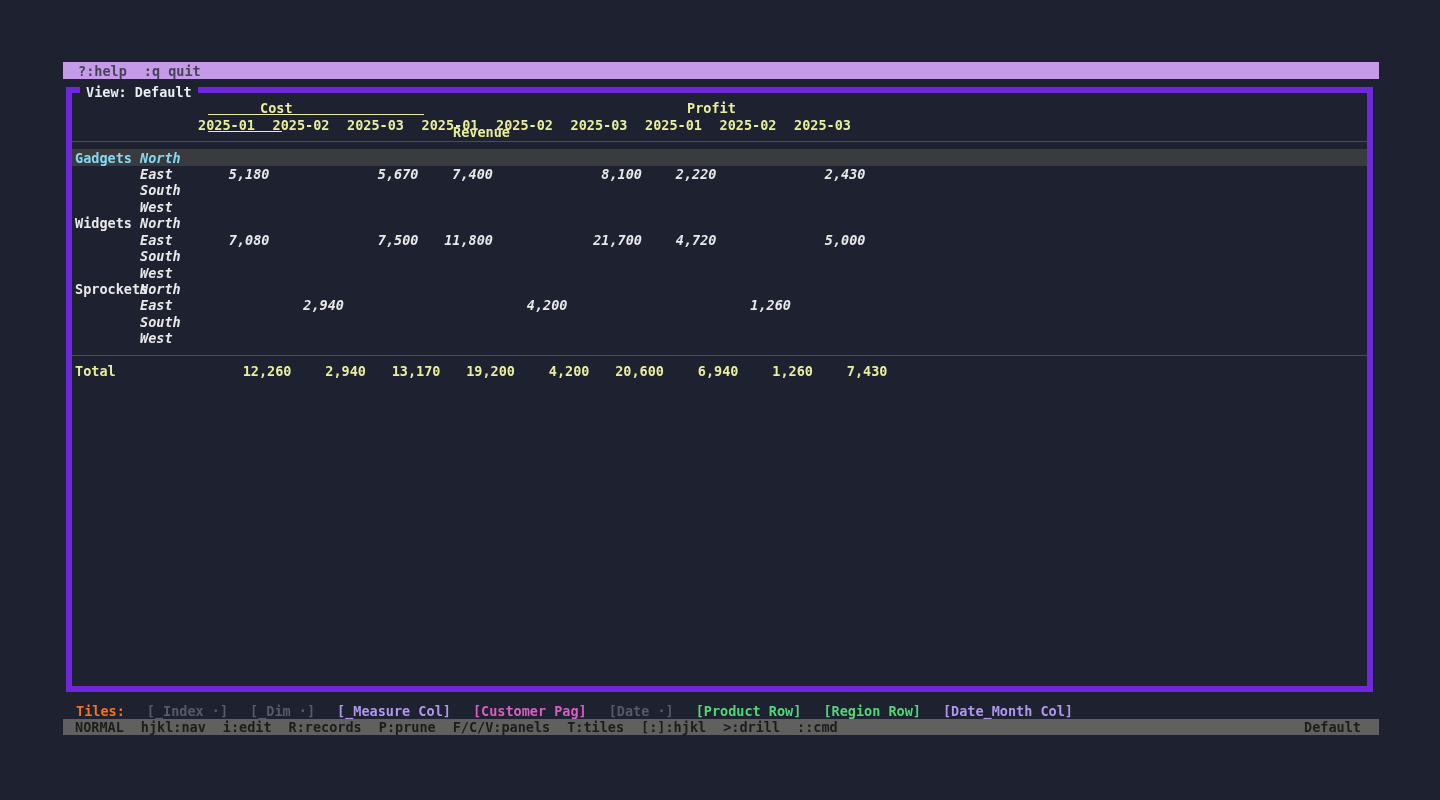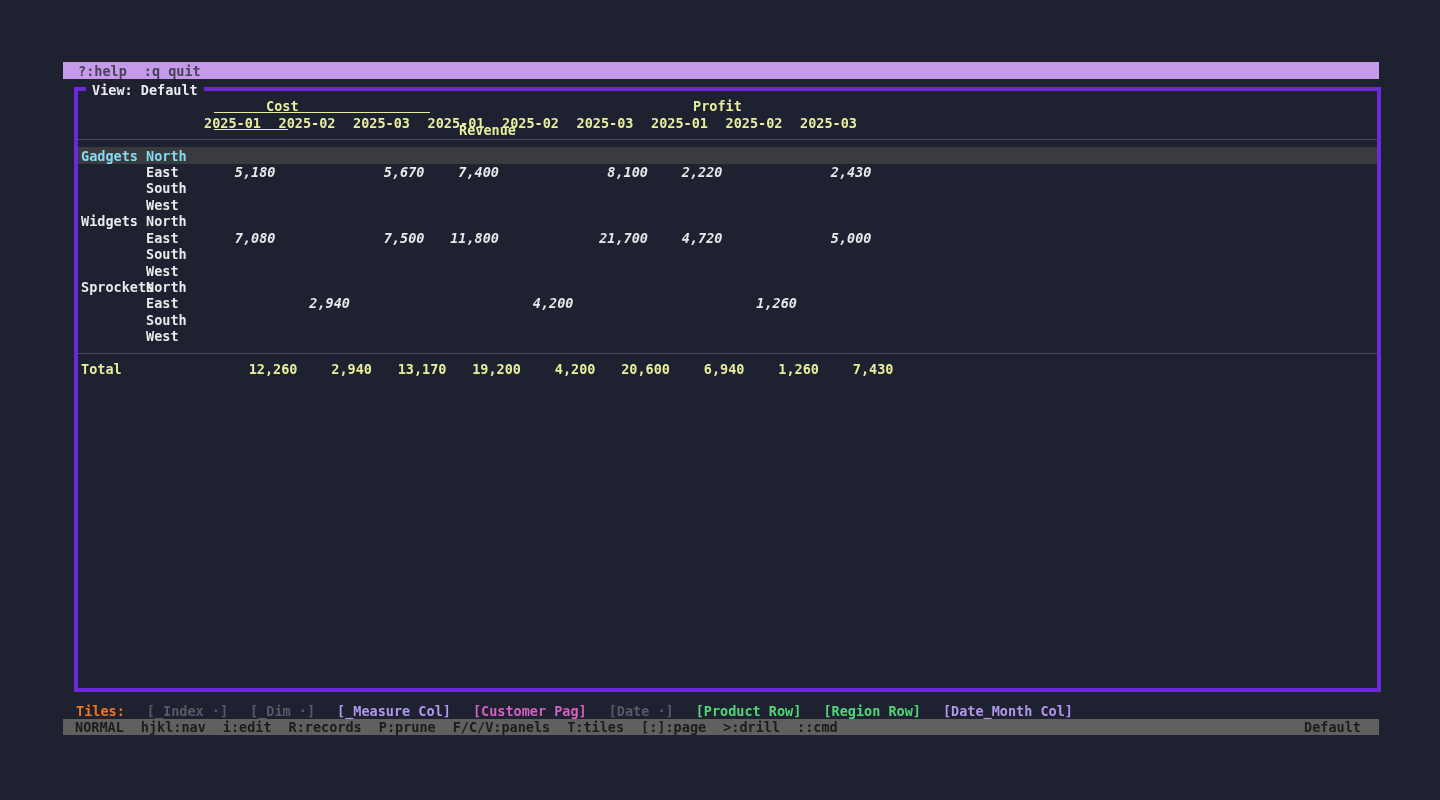--- a/index.html
+++ b/index.html
@@ -21,33 +21,33 @@
     display:flex; justify-content:space-between; align-items:center;
     padding:0 18px 0 15px;
   }
   .titlebar .left { display:flex; align-items:center; }
   .titlebar .app { margin-right:23px; }
   .titlebar .dot { margin-right:23px; }
   .titlebar .right { display:flex; gap:17px; }
 
   
   .panel {
-    position:absolute; left:74px; top:87px; width:1307px; height:605px;
-    border:4px solid #6d28d9;
+    position:absolute; left:66px; top:87px; width:1307px; height:605px;
+    border:6px solid #6d28d9;
   }
   .panel-label {
     position:absolute; top:-9px; left:8px;
     background:#1e2130; padding:0 6px;
     color:#eceef2; white-space:nowrap;
   }
   .grid { position:absolute; left:0; top:0; right:0; padding-top:7px; }
   .line { height:16.45px; display:flex; align-items:center; position:relative; }
 
   .cell-product { width:68px; padding-left:3px; white-space:nowrap; }
-  .cell-region  { width:57px; white-space:nowrap; }
+  .cell-region  { width:57px; white-space:nowrap;font-style:italic; }
   .cell-val     { width:74.5px; text-align:right; padding-right:2px;
                   font-style:italic; white-space:nowrap; }
   .cell-month   { width:74.5px; text-align:left; padding-left:1px;
                   color:#e9ee9e; white-space:nowrap; }
 
   .filter-line { padding-left:11px; color:#d85fc4; }
 
   .mh-label { position:absolute; color:#e9ee9e; }
   .mh-cost    { left:188px; }
   .mh-revenue { left:381px;margin-top:48px; }
@@ -319,18 +319,18 @@
 
 <div class="statusbar">
   <div class="left" id="status-left">
     <span>NORMAL</span>
   <span>hjkl:nav</span>
       <span>i:edit</span>
       <span>R:records</span>
       <span>P:prune</span>
       <span>F/C/V:panels</span>
       <span>T:tiles</span>
-      <span>[:]:page</span>
+      <span>[:]:hjkl</span>
       <span>&gt;:drill</span>
       <span>::cmd</span>
     </div>
   <span>Default</span>
 </div>
 
 </body></html>

